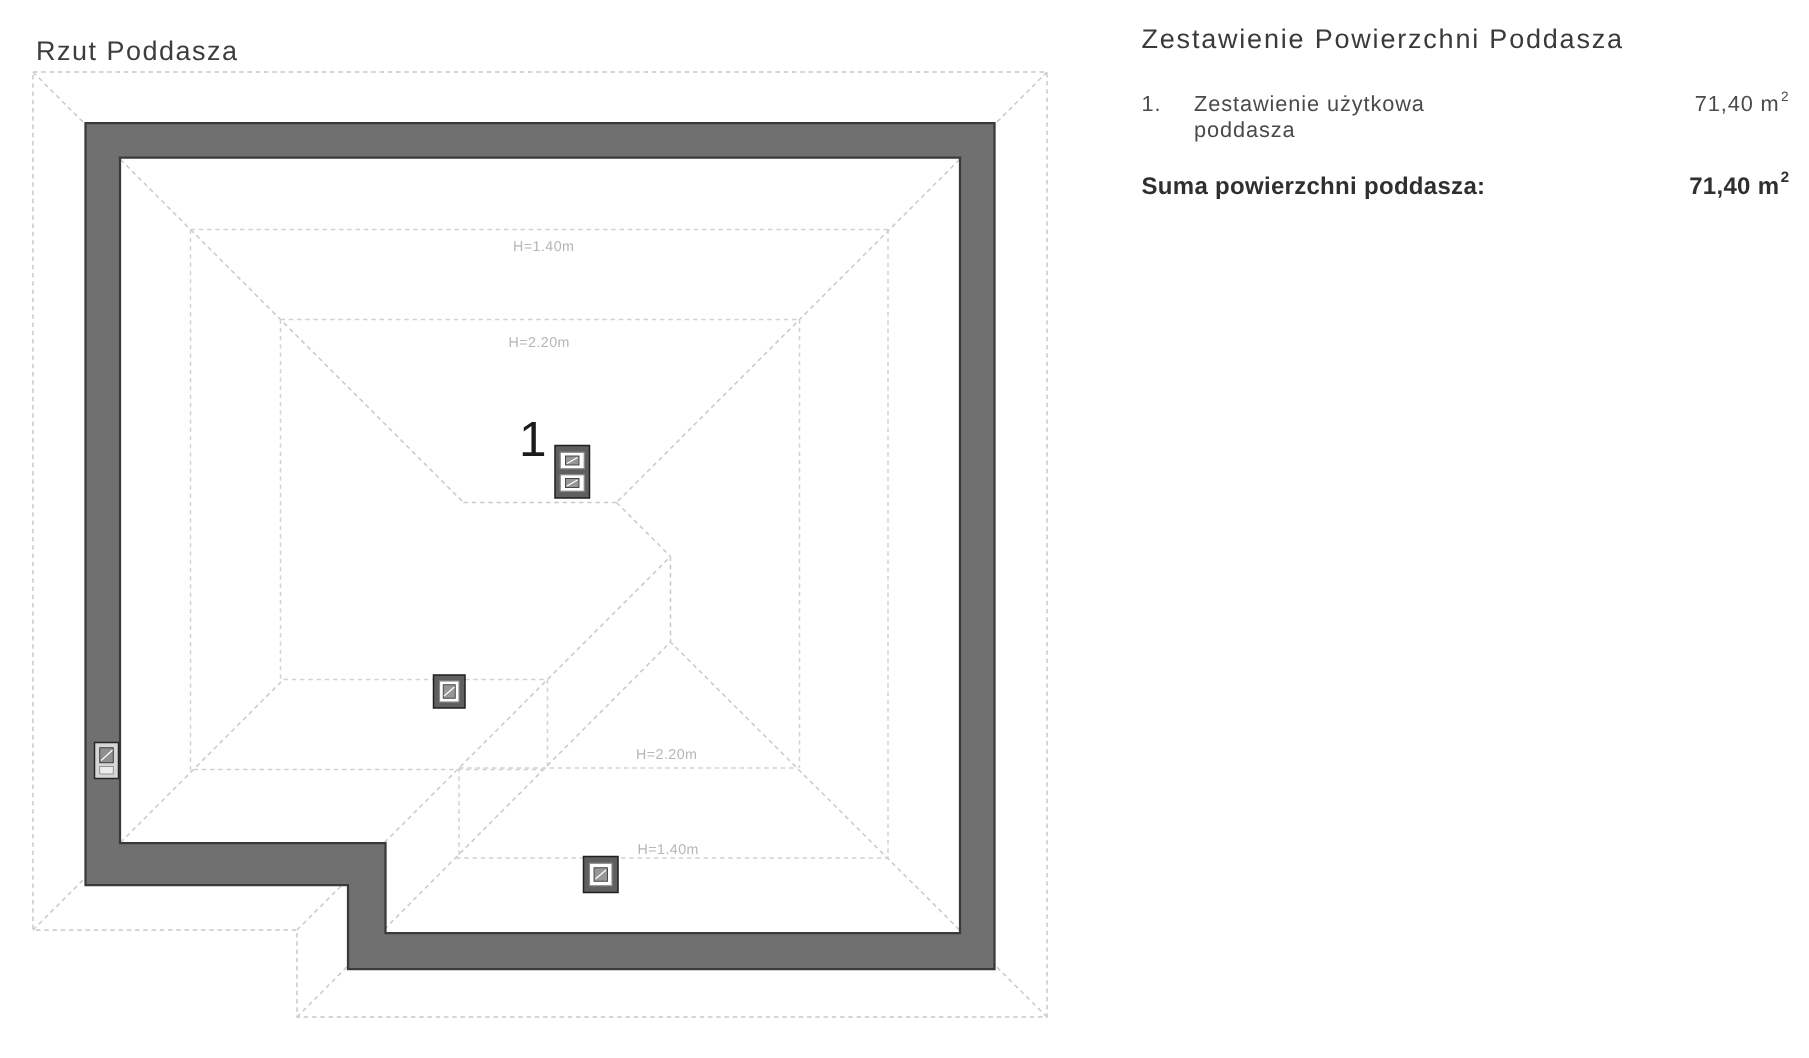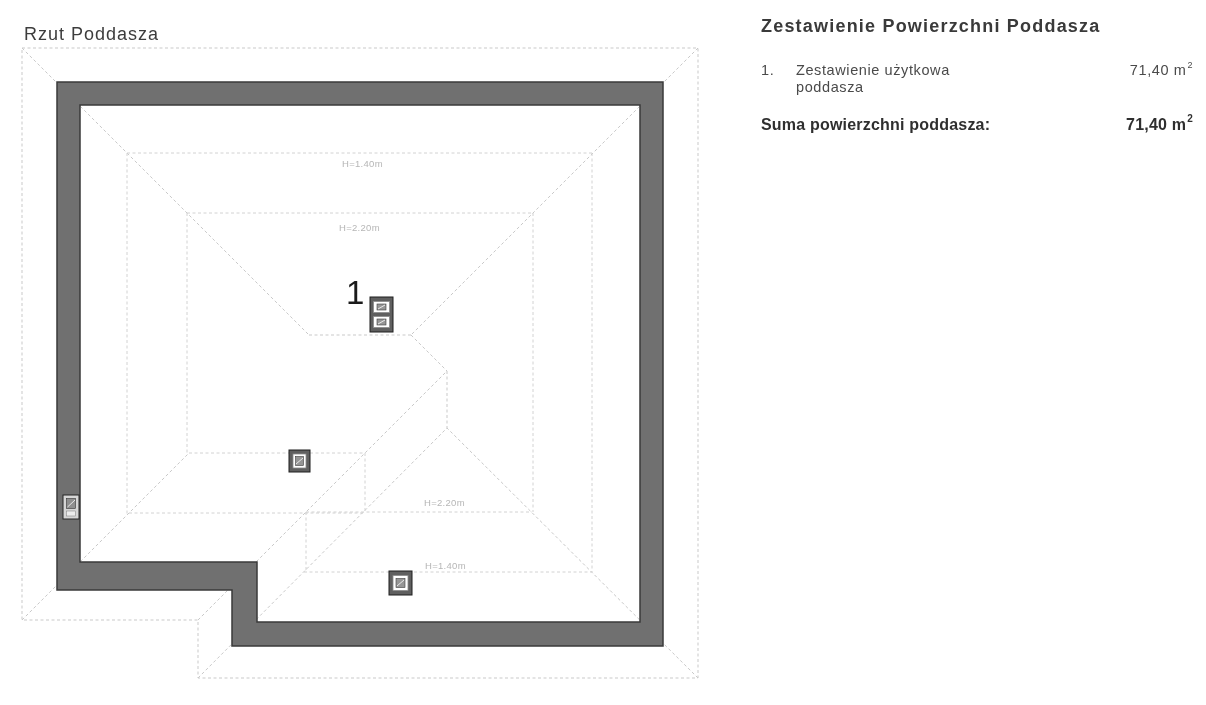--- a/index.html
+++ b/index.html
@@ -26,21 +26,21 @@
   .vent-box   { fill:#8f8f8f; stroke:#333333; stroke-width:0.6; }
   .vent-low   { fill:#ececec; stroke:#7a7a7a; stroke-width:0.5; }
   .plan-label { fill:#b6b6b6; font-family:"Liberation Sans", sans-serif; font-size:9.5px; letter-spacing:0.3px; }
   .room-number { fill:#1b1b1b; font-family:"Liberation Sans", sans-serif; font-size:33px; font-weight:500; }
 
   
   .summary {
     position:absolute; left:761px; top:16px; width:432px; color:#464646;
   }
   .summary-title {
-    font-size:18px; font-weight:700; letter-spacing:1.2px; color:#3a3a3a;
+    font-size:18px; font-weight:400; letter-spacing:1.2px; color:#3a3a3a;
   }
   .summary-row {
     margin-top:25px; display:flex; align-items:flex-start;
     font-size:14.5px; letter-spacing:0.6px; color:#4a4a4a;
   }
   .row-index { width:35px; flex:0 0 35px; }
   .row-label { flex:1 1 auto; line-height:16.5px; }
   .row-value { flex:0 0 auto; white-space:nowrap; }
   .sup { font-size:9px; position:relative; top:-7px; margin-left:1px; }
   .summary-total {

